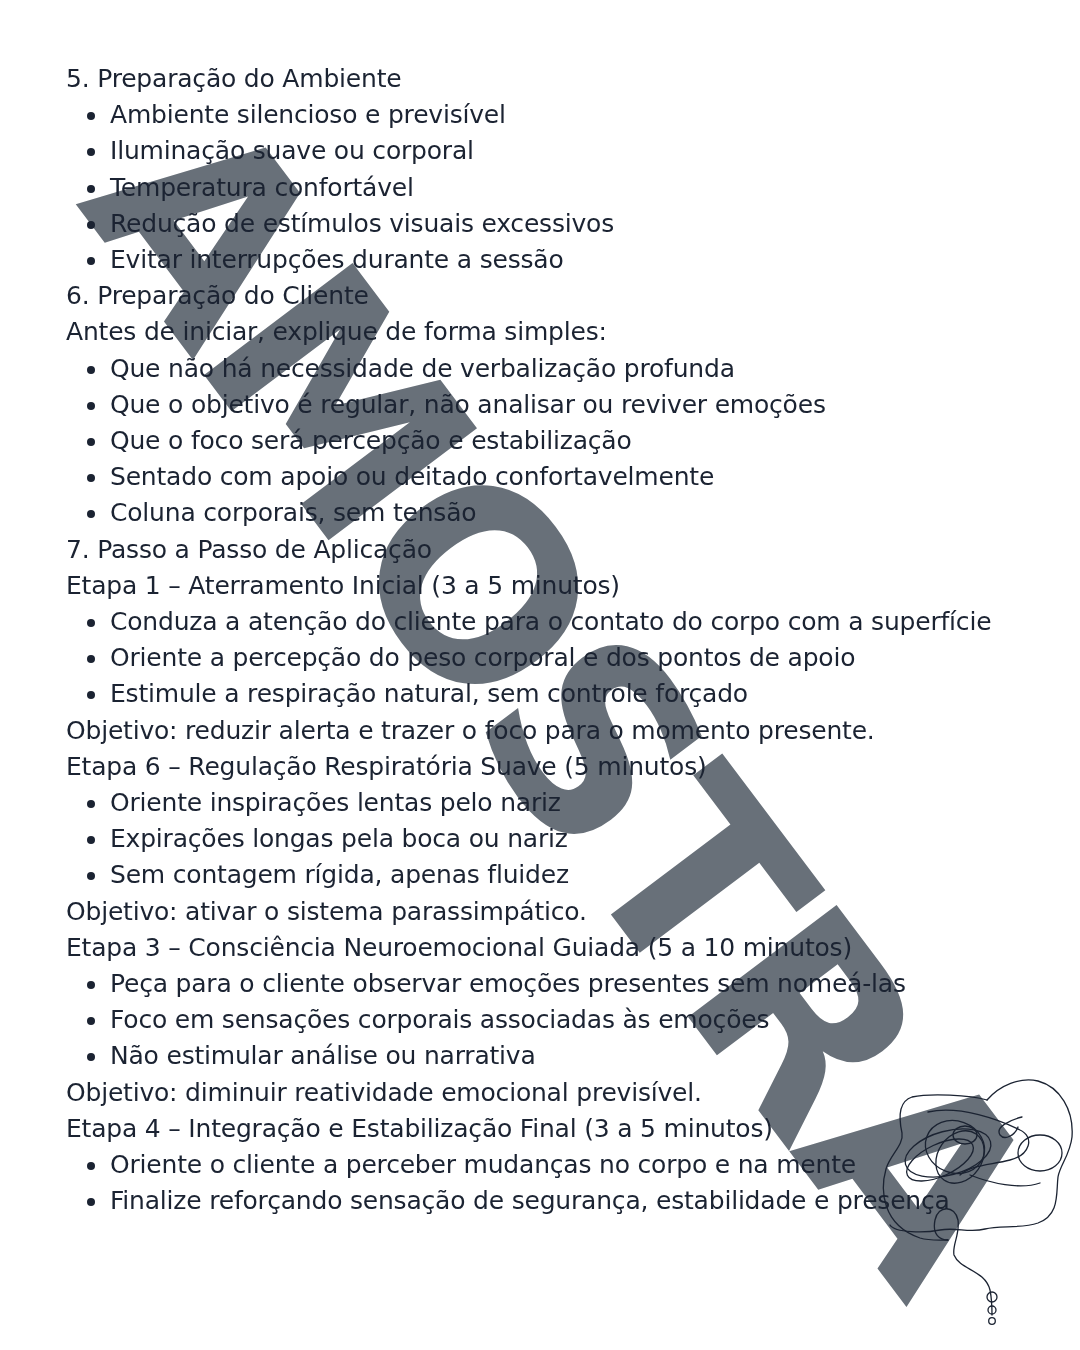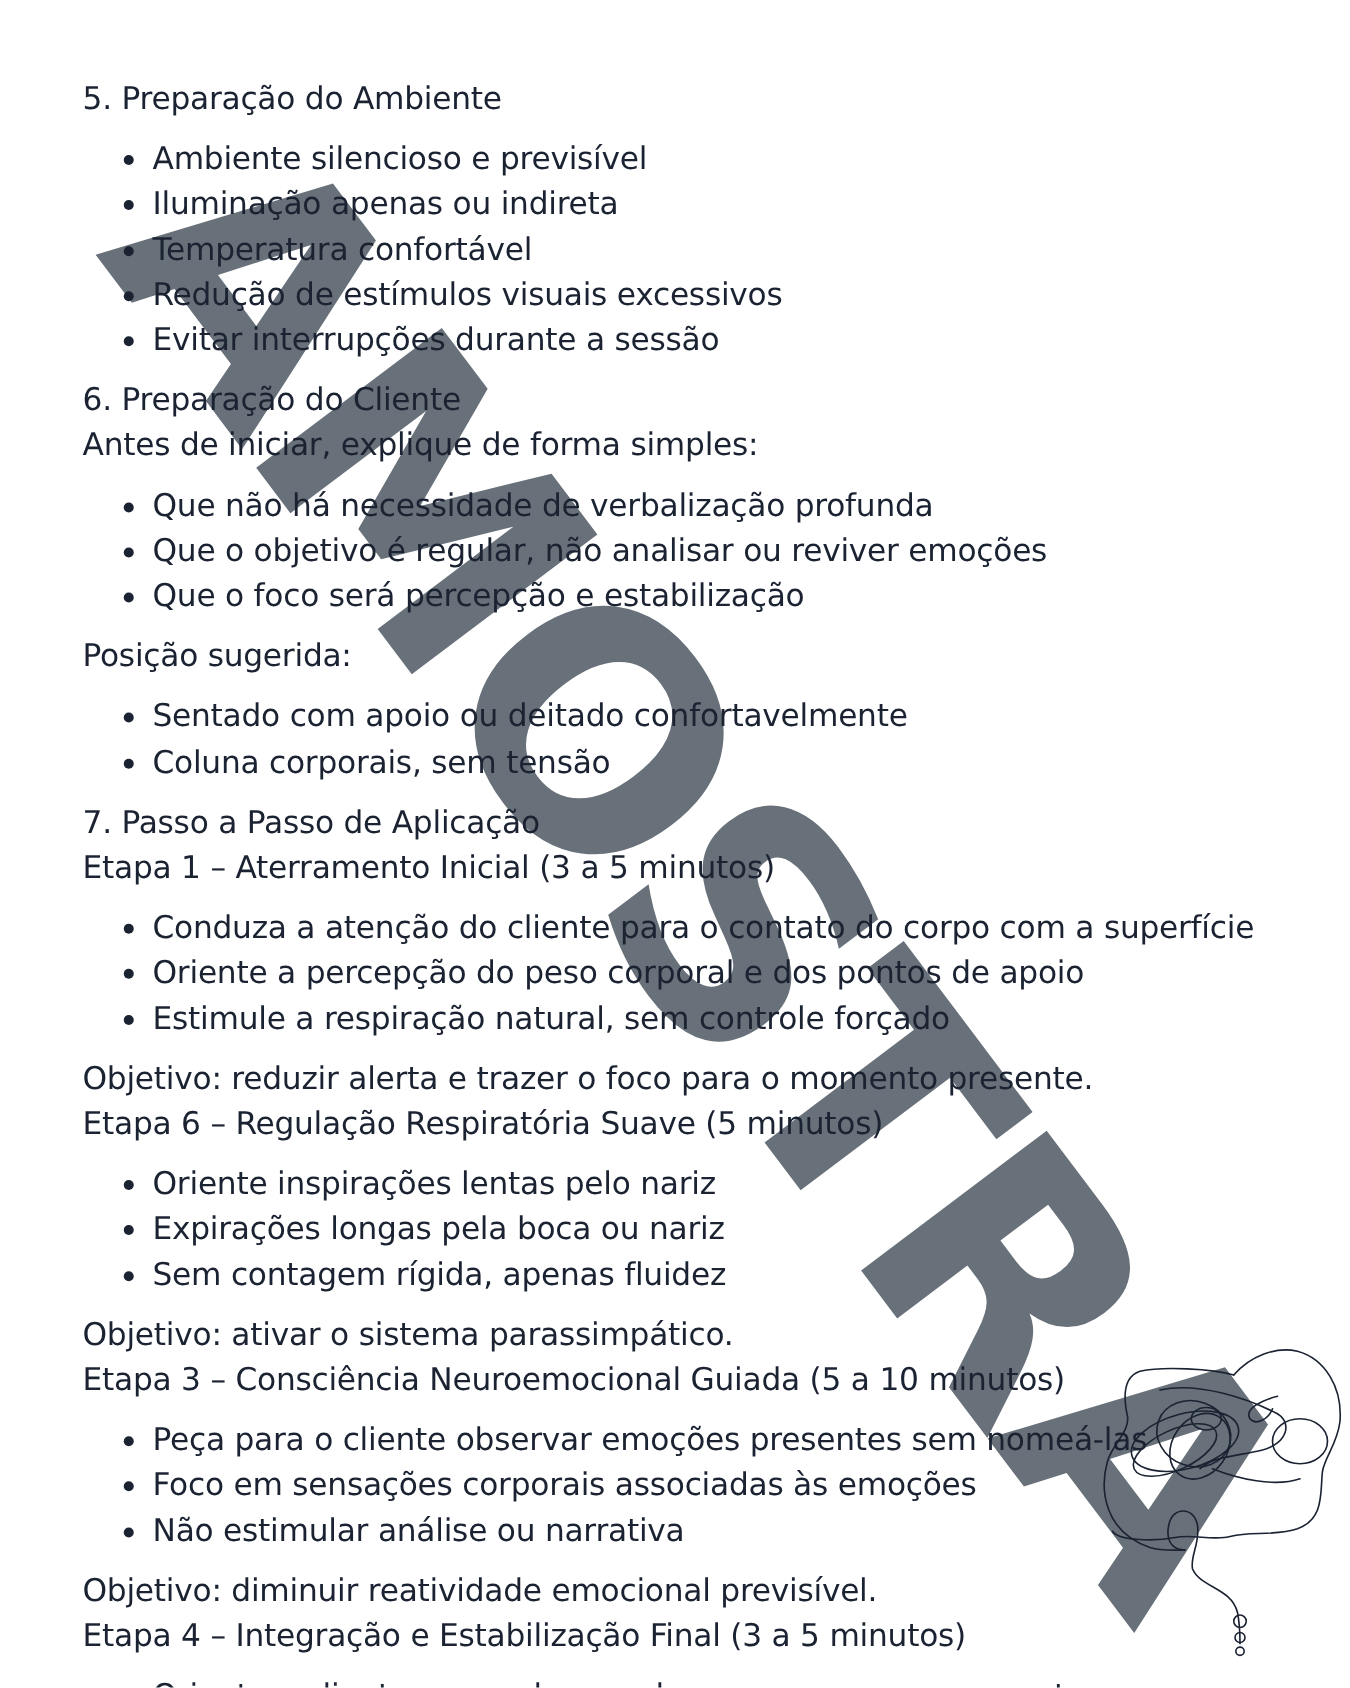--- a/index.html
+++ b/index.html
@@ -37,21 +37,21 @@
       z-index: 2;
       font-size: 25px;
       line-height: 36.2px;
       letter-spacing: -0.2px;
     }
     .line {
       white-space: nowrap;
     }
     ul.bullets {
       list-style: none;
-      margin: 12px;
+      margin: 0;
       padding: 0;
     }
     ul.bullets li {
       position: relative;
       padding-left: 44px;
       white-space: nowrap;
     }
     ul.bullets li::before {
       content: "";
       position: absolute;
@@ -74,34 +74,33 @@
 </head>
 <body>
 
 <div class="watermark">AMOSTRA</div>
 
 <div class="content">
 
   <div class="line">5. Preparação do Ambiente</div>
   <ul class="bullets">
     <li>Ambiente silencioso e previsível</li>
-    <li>Iluminação apenas ou indireta</li>
+    <li>Iluminação suave ou corporal</li>
     <li>Temperatura confortável</li>
     <li>Redução de estímulos visuais excessivos</li>
     <li>Evitar interrupções durante a sessão</li>
   </ul>
 
   <div class="line">6. Preparação do Cliente</div>
   <div class="line">Antes de iniciar, explique de forma simples:</div>
   <ul class="bullets">
     <li>Que não há necessidade de verbalização profunda</li>
     <li>Que o objetivo é regular, não analisar ou reviver emoções</li>
     <li>Que o foco será percepção e estabilização</li>
   </ul>
-  <div class="line">Posição sugerida:</div>
   <ul class="bullets">
     <li>Sentado com apoio ou deitado confortavelmente</li>
     <li>Coluna corporais, sem tensão</li>
   </ul>
 
   <div class="line">7. Passo a Passo de Aplicação</div>
 
   <div class="line">Etapa 1 – Aterramento Inicial (3 a 5 minutos)</div>
   <ul class="bullets">
     <li>Conduza a atenção do cliente para o contato do corpo com a superfície</li>

